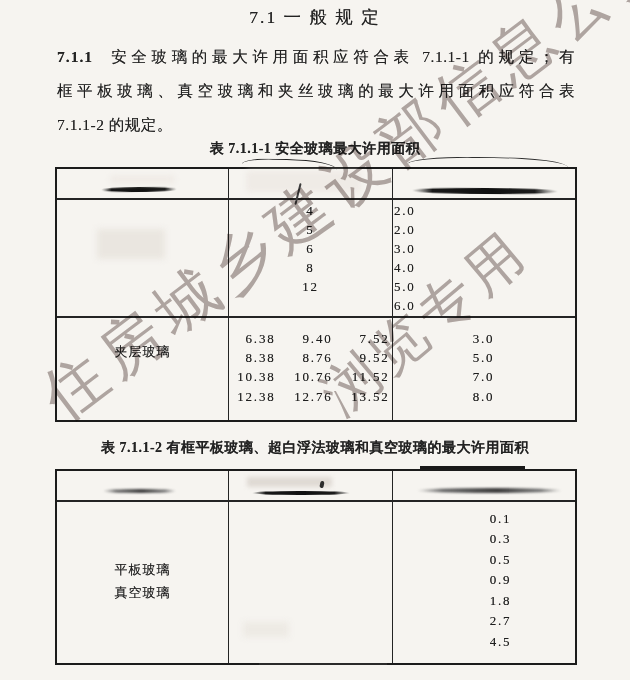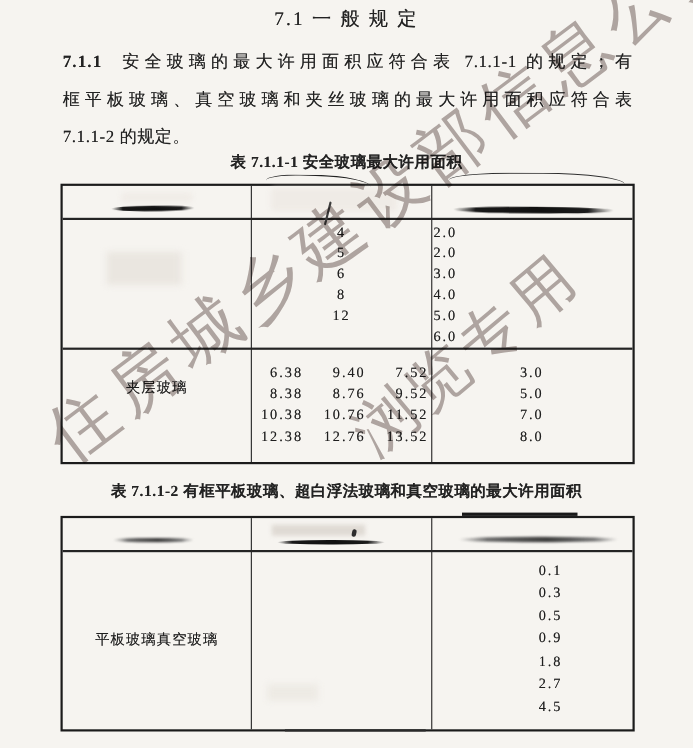--- a/index.html
+++ b/index.html
@@ -40,21 +40,21 @@
 
   .t1-g1-th{left:172px;top:33px;width:163px;text-align:center;line-height:18.9px;}
   .t1-g1-ar{left:337px;top:33px;width:179px;text-align:left;line-height:18.9px;}
   .t1-g2-lb{left:0;top:147px;width:171px;height:72px;display:flex;
             align-items:center;justify-content:center;text-align:right;}
   .t1-g2-th{left:174px;top:160px;width:159px;}
   .t1-g2-th .trow{display:flex;justify-content:center;gap:13px;line-height:19.2px;align-items:center;}
   .t1-g2-th .tc{display:inline-block;width:44px;text-align:right;}
   .t1-g2-ar{left:337px;top:160px;width:179px;text-align:center;line-height:19.2px;}
 
-  .t2-types{left:0;top:31px;width:171px;height:157px;display:flex;flex-direction:row;
+  .t2-types{left:0;top:31px;width:171px;height:157px;display:flex;flex-direction:column;
             align-items:center;justify-content:center;line-height:23px;text-align:center;}
   .t2-areas{left:337px;top:31px;width:179px;height:157px;display:flex;flex-direction:column;
             align-items:center;justify-content:center;line-height:20.5px;text-align:center;margin-left:17px;}
 
   
   .art{position:absolute;pointer-events:none;}
   .streak{border-radius:50%;filter:blur(.6px);
           background:linear-gradient(90deg,rgba(20,20,20,0) 0%,#181818 14%,#101010 55%,#1c1c1c 84%,rgba(20,20,20,0) 100%);}
   .streak-gray{border-radius:50%;filter:blur(.9px);
           background:linear-gradient(90deg,rgba(70,70,70,0) 0%,#6a6a6a 18%,#3f3f3f 55%,#777 85%,rgba(70,70,70,0) 100%);}

